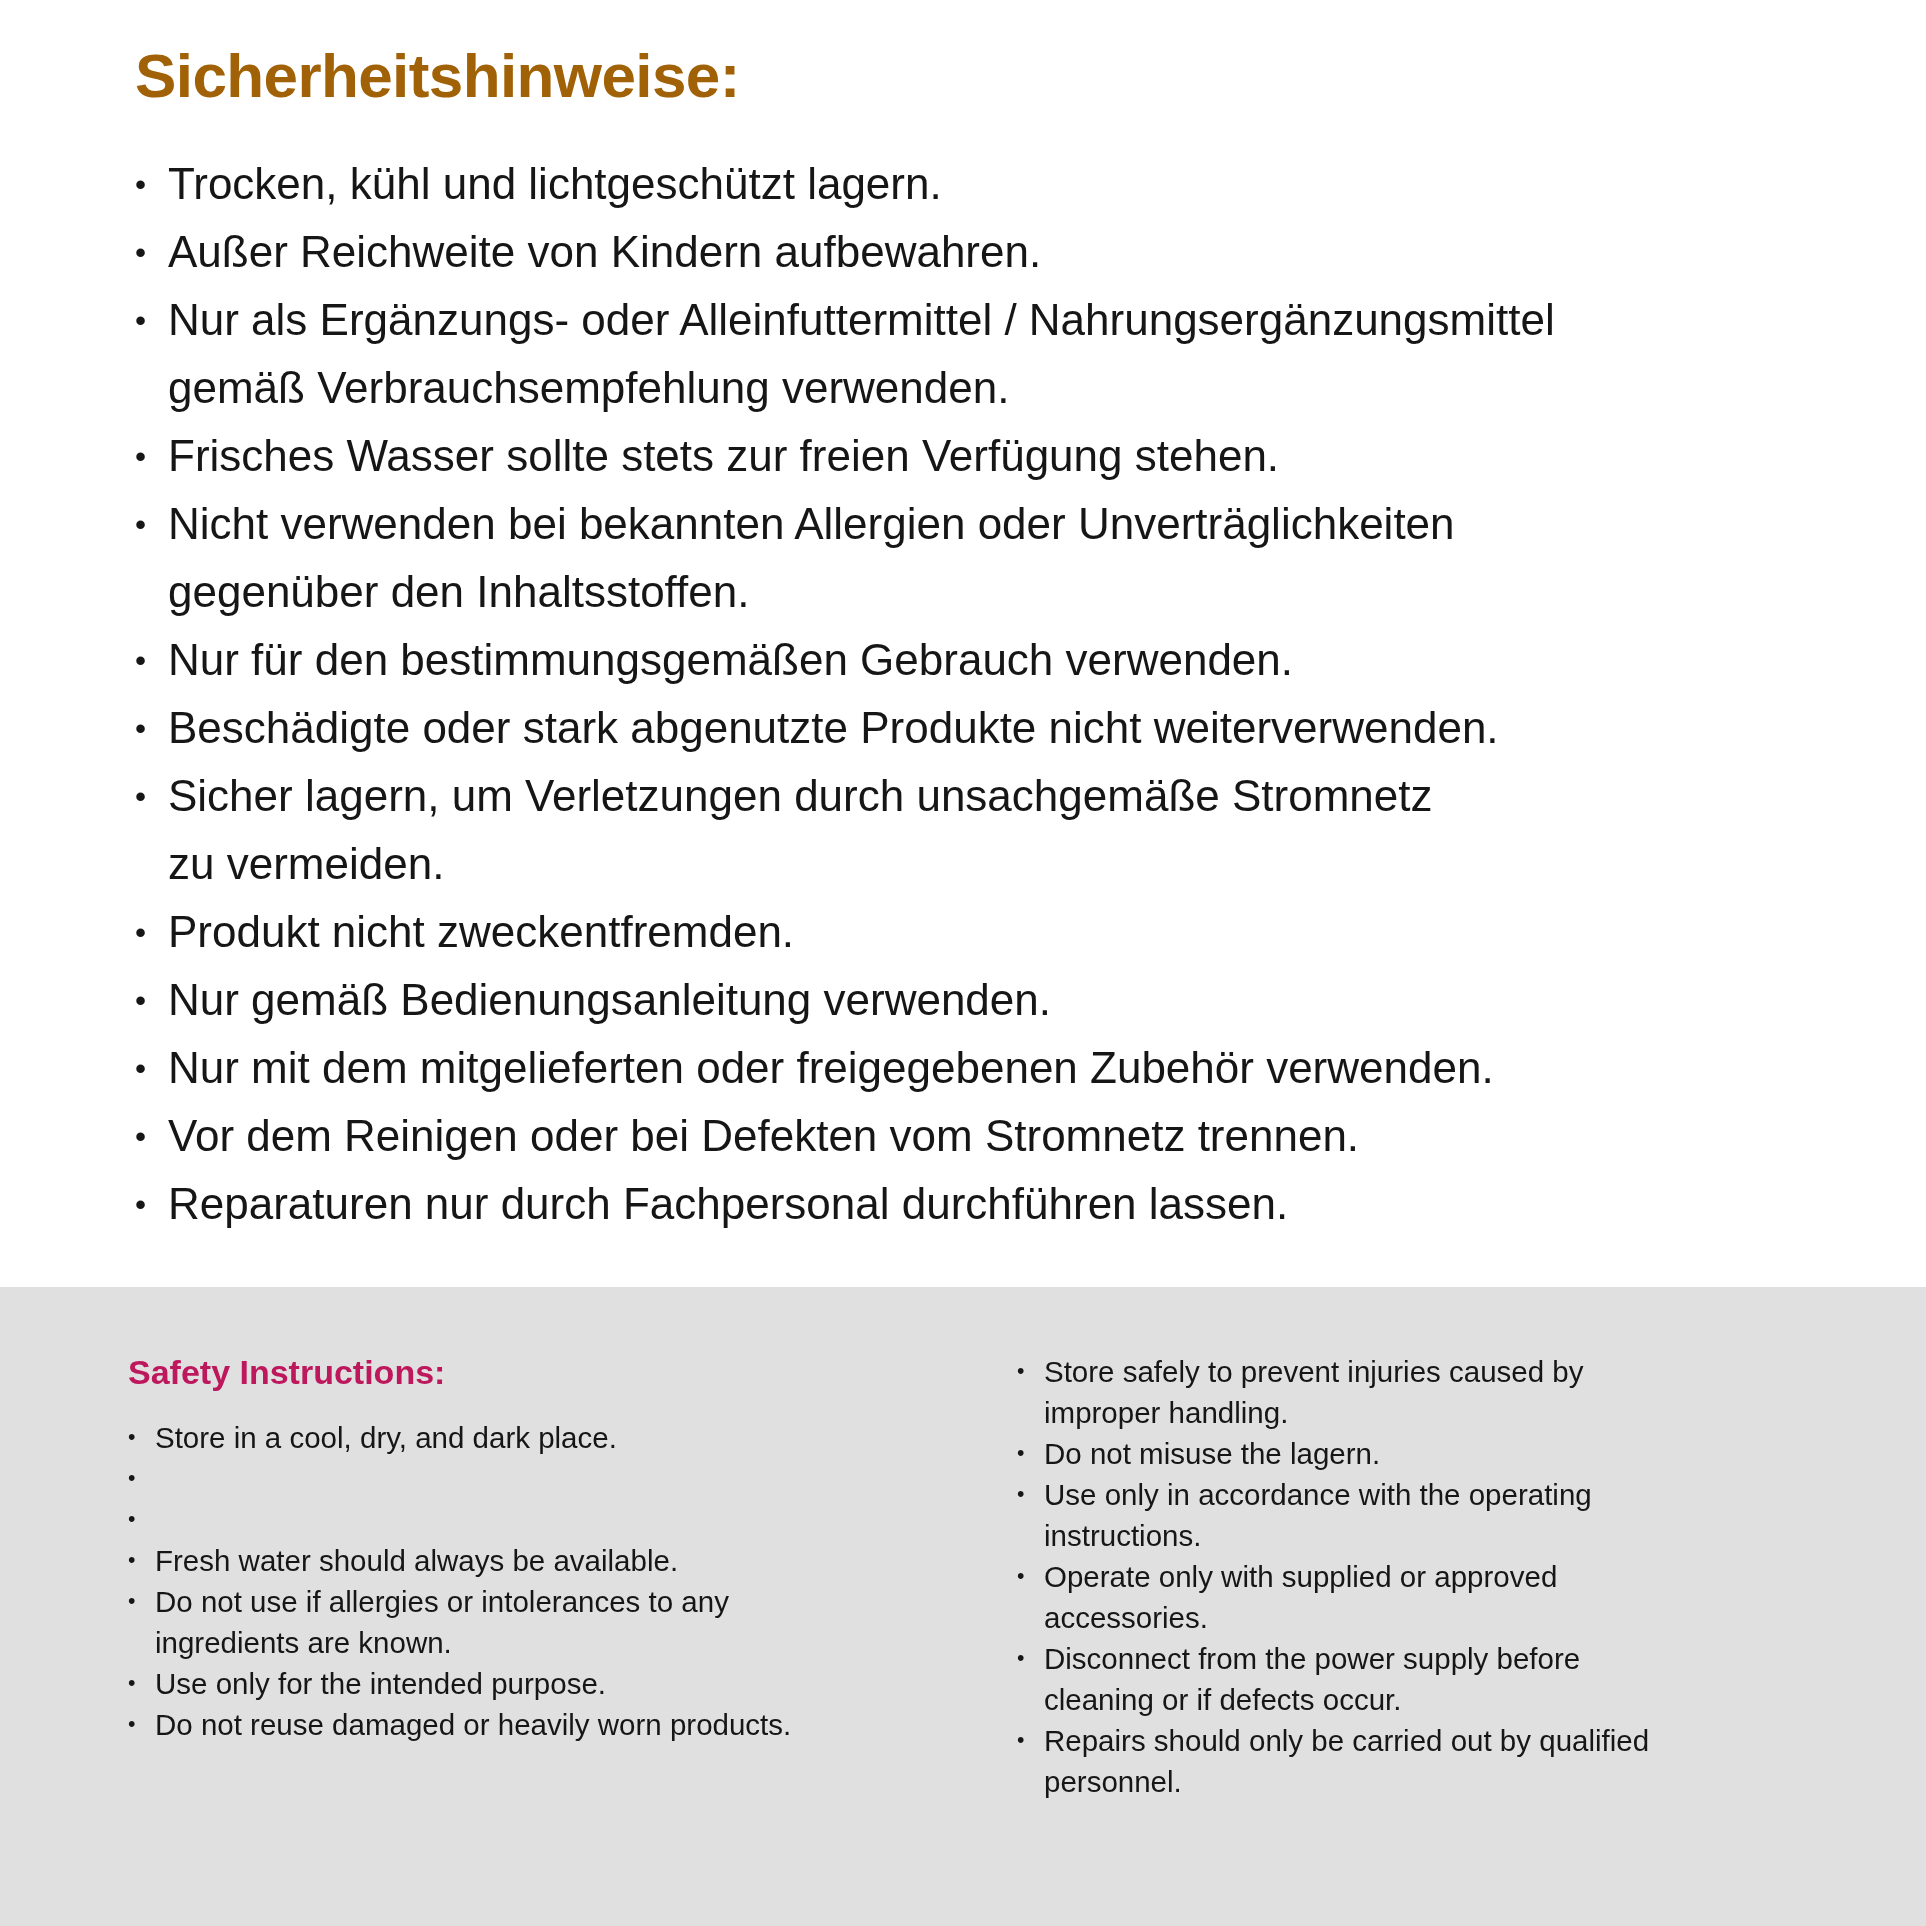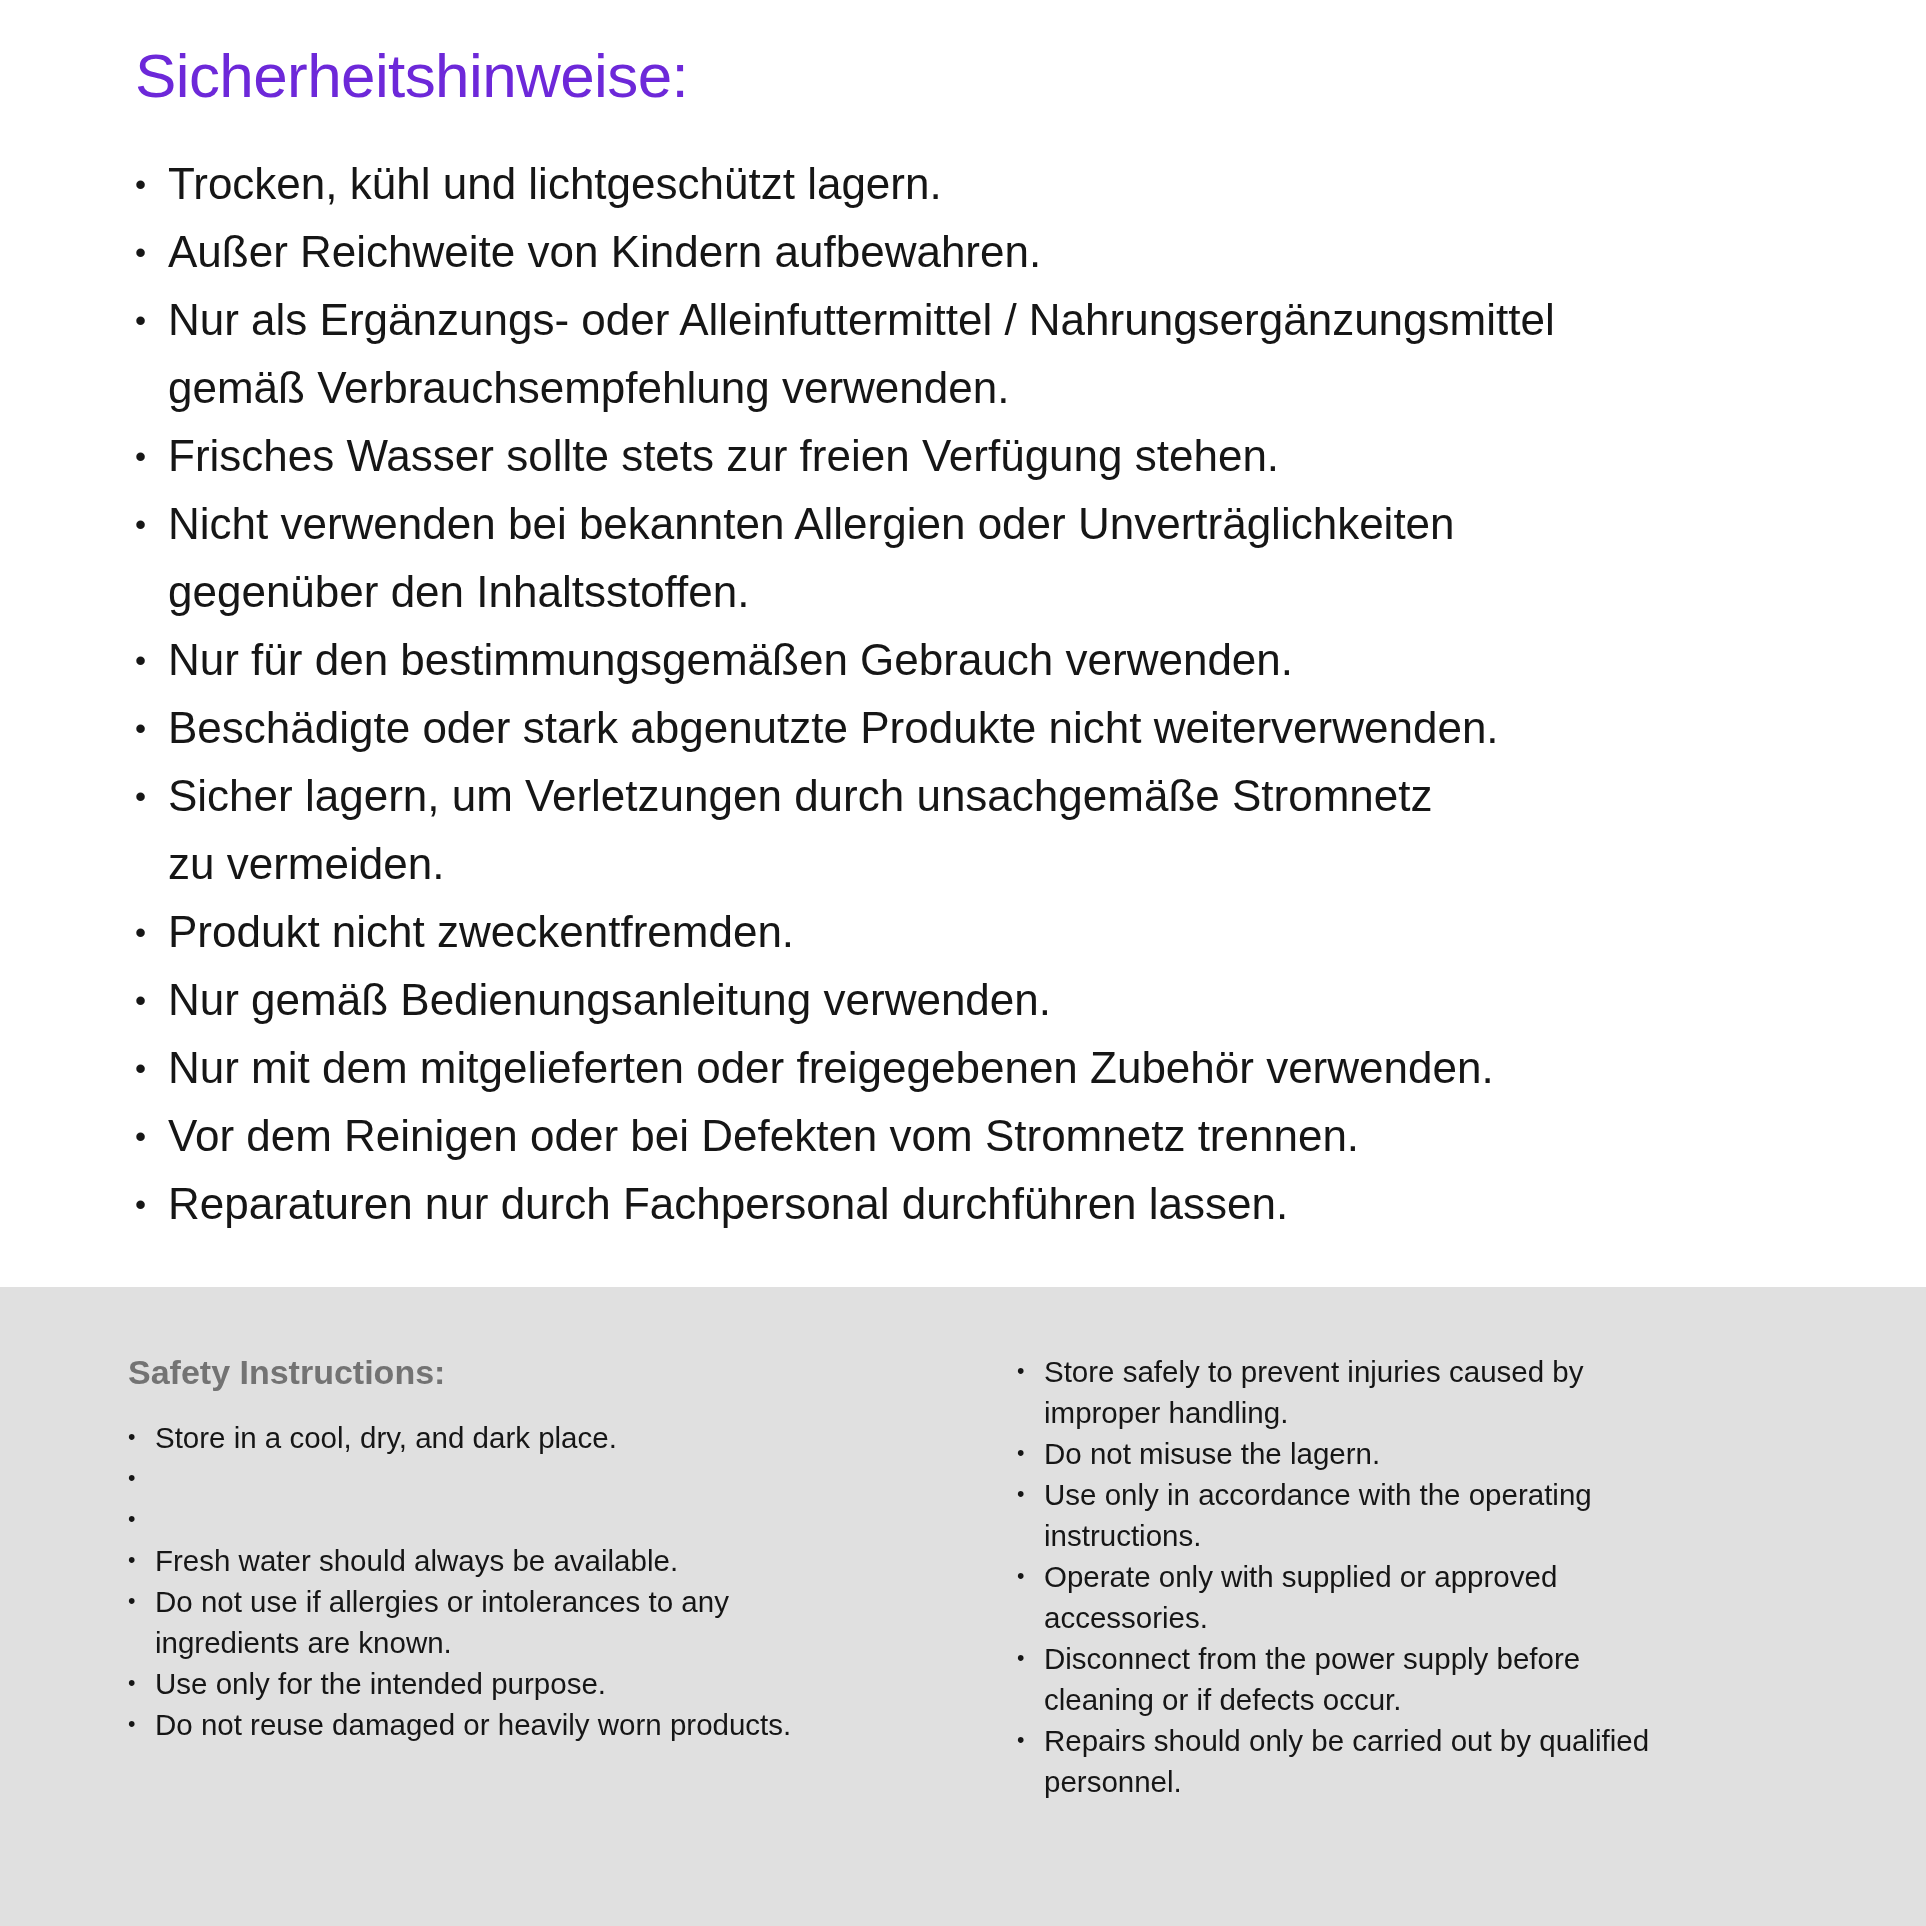--- a/index.html
+++ b/index.html
@@ -25,22 +25,22 @@
   .de-section {
     box-sizing: border-box;
     height: 1287px;
     background: #ffffff;
     padding: 39px 45px 0 135px;
   }
   .de-title {
     margin: 0 0 37px 0;
     font-size: 62px;
     line-height: 1.2;
-    font-weight: 400;
-    color: #6d28d9;
+    font-weight: 700;
+    color: #a16207;
     letter-spacing: -0.6px;
   }
   ul.bullet-list {
     list-style: none;
     margin: 0;
     padding: 0;
   }
   .de-list {
     margin-left: 37px;
     max-width: 1695px;
@@ -76,21 +76,21 @@
   }
   .en-col-right {
     flex: 1 1 auto;
     margin-left: 61px;
   }
   .en-title {
     margin: 0 0 24.4px 0;
     font-size: 34px;
     line-height: 42px;
     font-weight: 700;
-    color: #737373;
+    color: #be185d;
   }
   .en-list {
     margin-left: 16px;
     font-size: 29.5px;
     line-height: 41px;
   }
   .en-list .dot { width: 27px; }
 </style>
 </head>
 <body>

